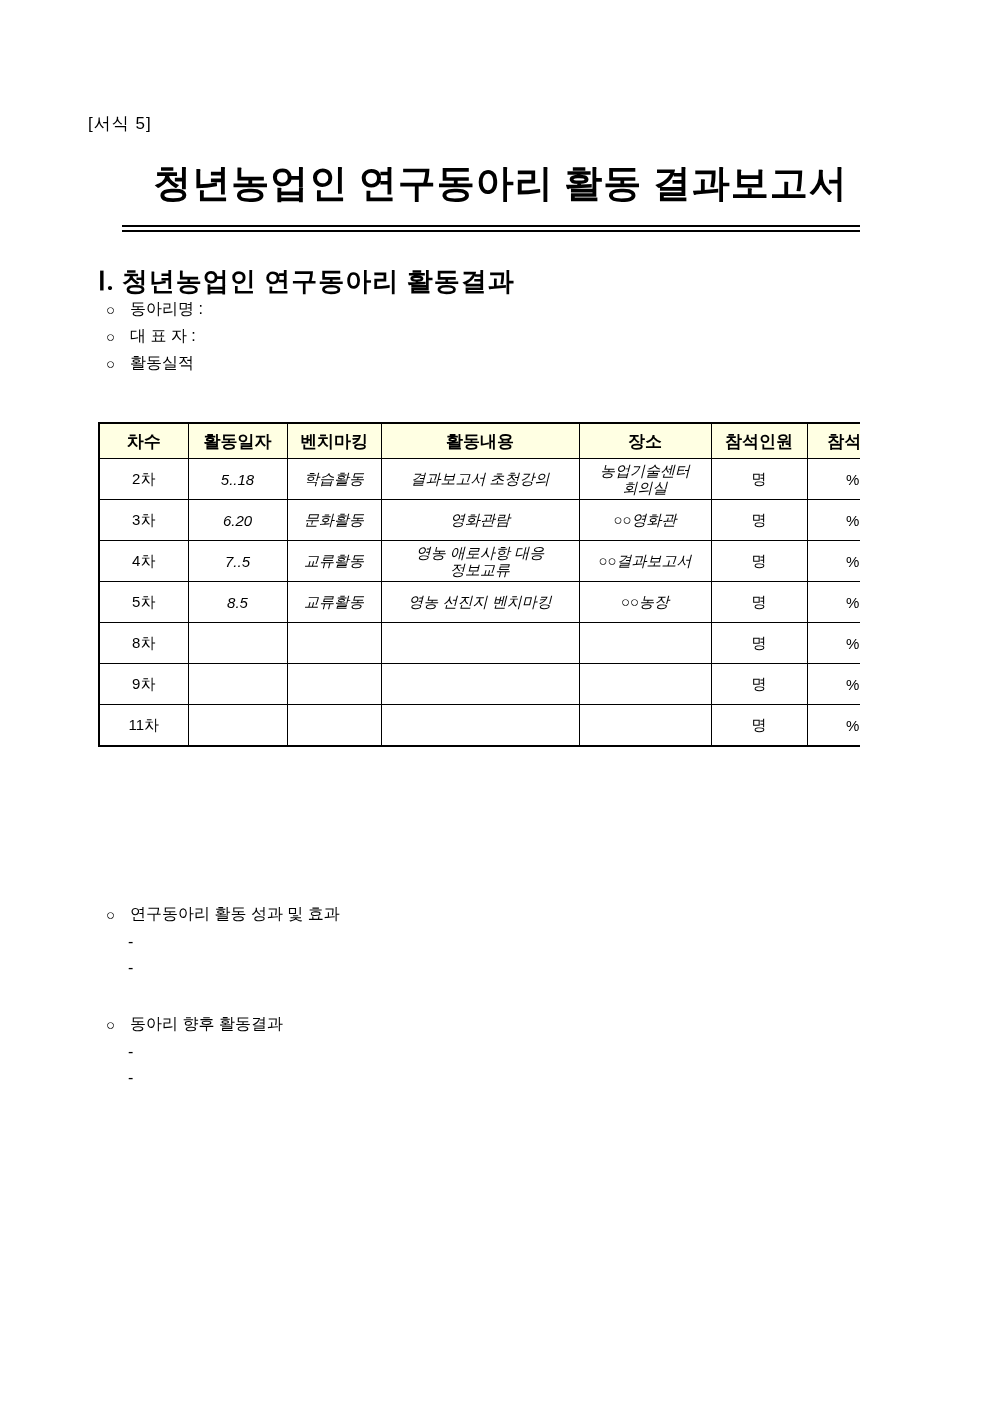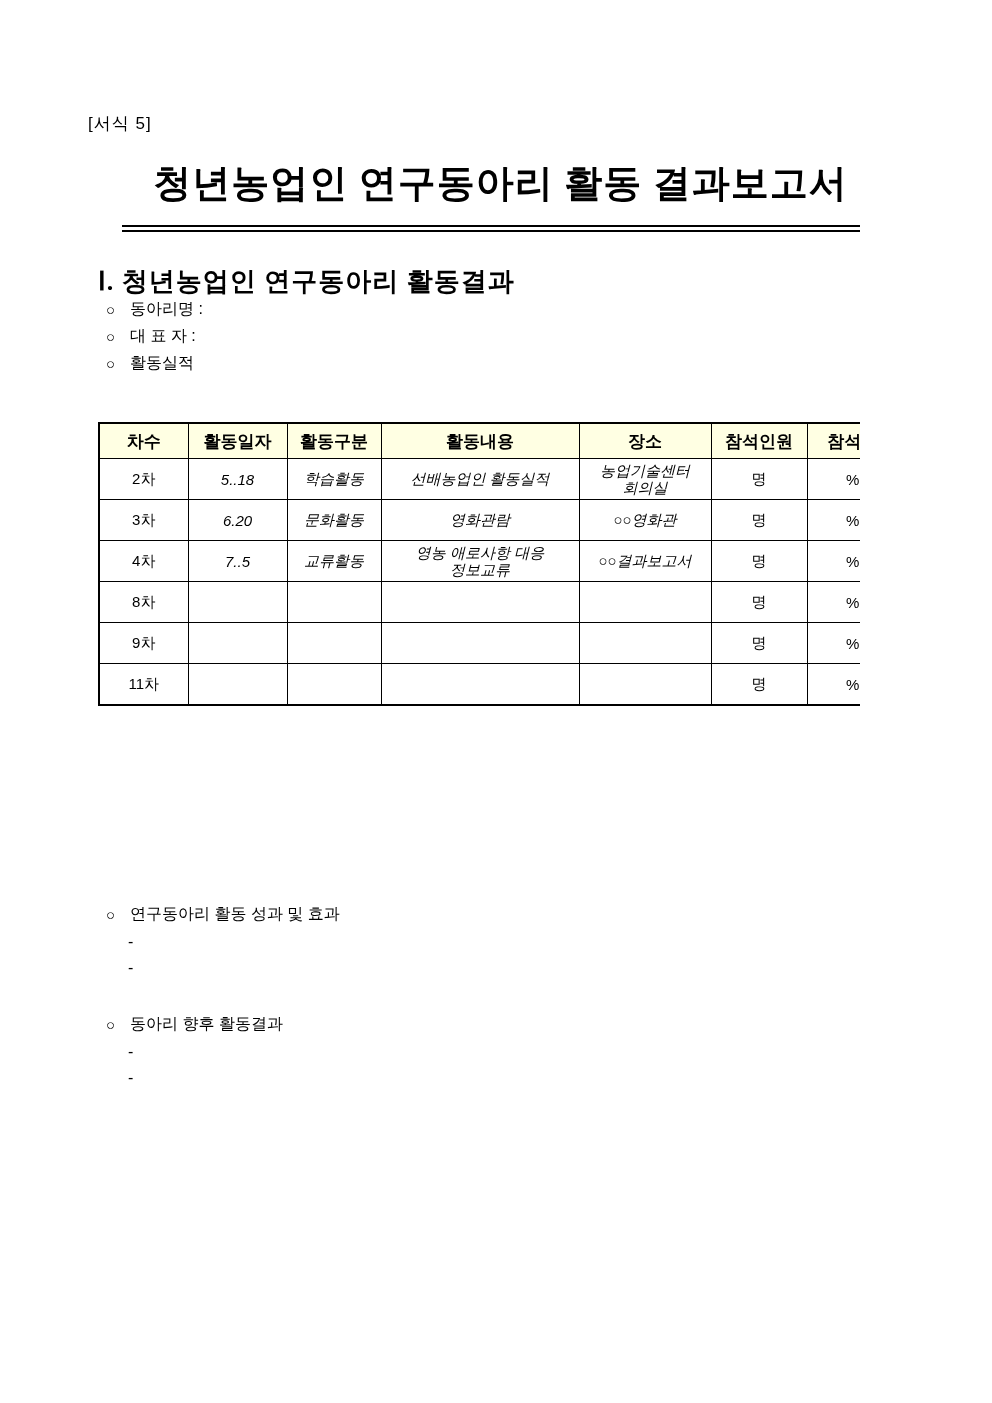--- a/index.html
+++ b/index.html
@@ -97,33 +97,33 @@
         <col style="width:94px">
       <col style="width:198px">
         <col style="width:132px">
         <col style="width:96px">
         <col style="width:92px">
     </colgroup>
     <thead>
       <tr>
         <th>차수</th>
         <th>활동일자</th>
-        <th>활동구분</th>
+        <th>벤치마킹</th>
         <th>활동내용</th>
         <th>장소</th>
         <th>참석인원</th>
         <th>참석률</th>
       </tr>
     </thead>
     <tbody>
       <tr>
         <td class="c-round">2차</td>
         <td class="italic">5..18</td>
         <td class="italic">학습활동</td>
-        <td class="italic multiline">선배농업인 활동실적</td>
+        <td class="italic multiline">결과보고서 초청강의</td>
         <td class="italic multiline">농업기술센터
 회의실</td>
         <td>명</td>
         <td>%</td>
       </tr>
       <tr>
         <td class="c-round">3차</td>
         <td class="italic">6.20</td>
         <td class="italic">문화활동</td>
         <td class="italic multiline">영화관람</td>
@@ -135,20 +135,29 @@
         <td class="c-round">4차</td>
         <td class="italic">7..5</td>
         <td class="italic">교류활동</td>
         <td class="italic multiline">영농 애로사항 대응
 정보교류</td>
         <td class="italic multiline">○○결과보고서</td>
         <td>명</td>
         <td>%</td>
       </tr>
       <tr>
+        <td class="c-round">5차</td>
+        <td class="italic">8.5</td>
+        <td class="italic">교류활동</td>
+        <td class="italic multiline">영농 선진지 벤치마킹</td>
+        <td class="italic multiline">○○농장</td>
+        <td>명</td>
+        <td>%</td>
+      </tr>
+      <tr>
         <td class="c-round">8차</td>
         <td class="italic"></td>
         <td class="italic"></td>
         <td class="italic multiline"></td>
         <td class="italic multiline"></td>
         <td>명</td>
         <td>%</td>
       </tr>
       <tr>
         <td class="c-round">9차</td>

